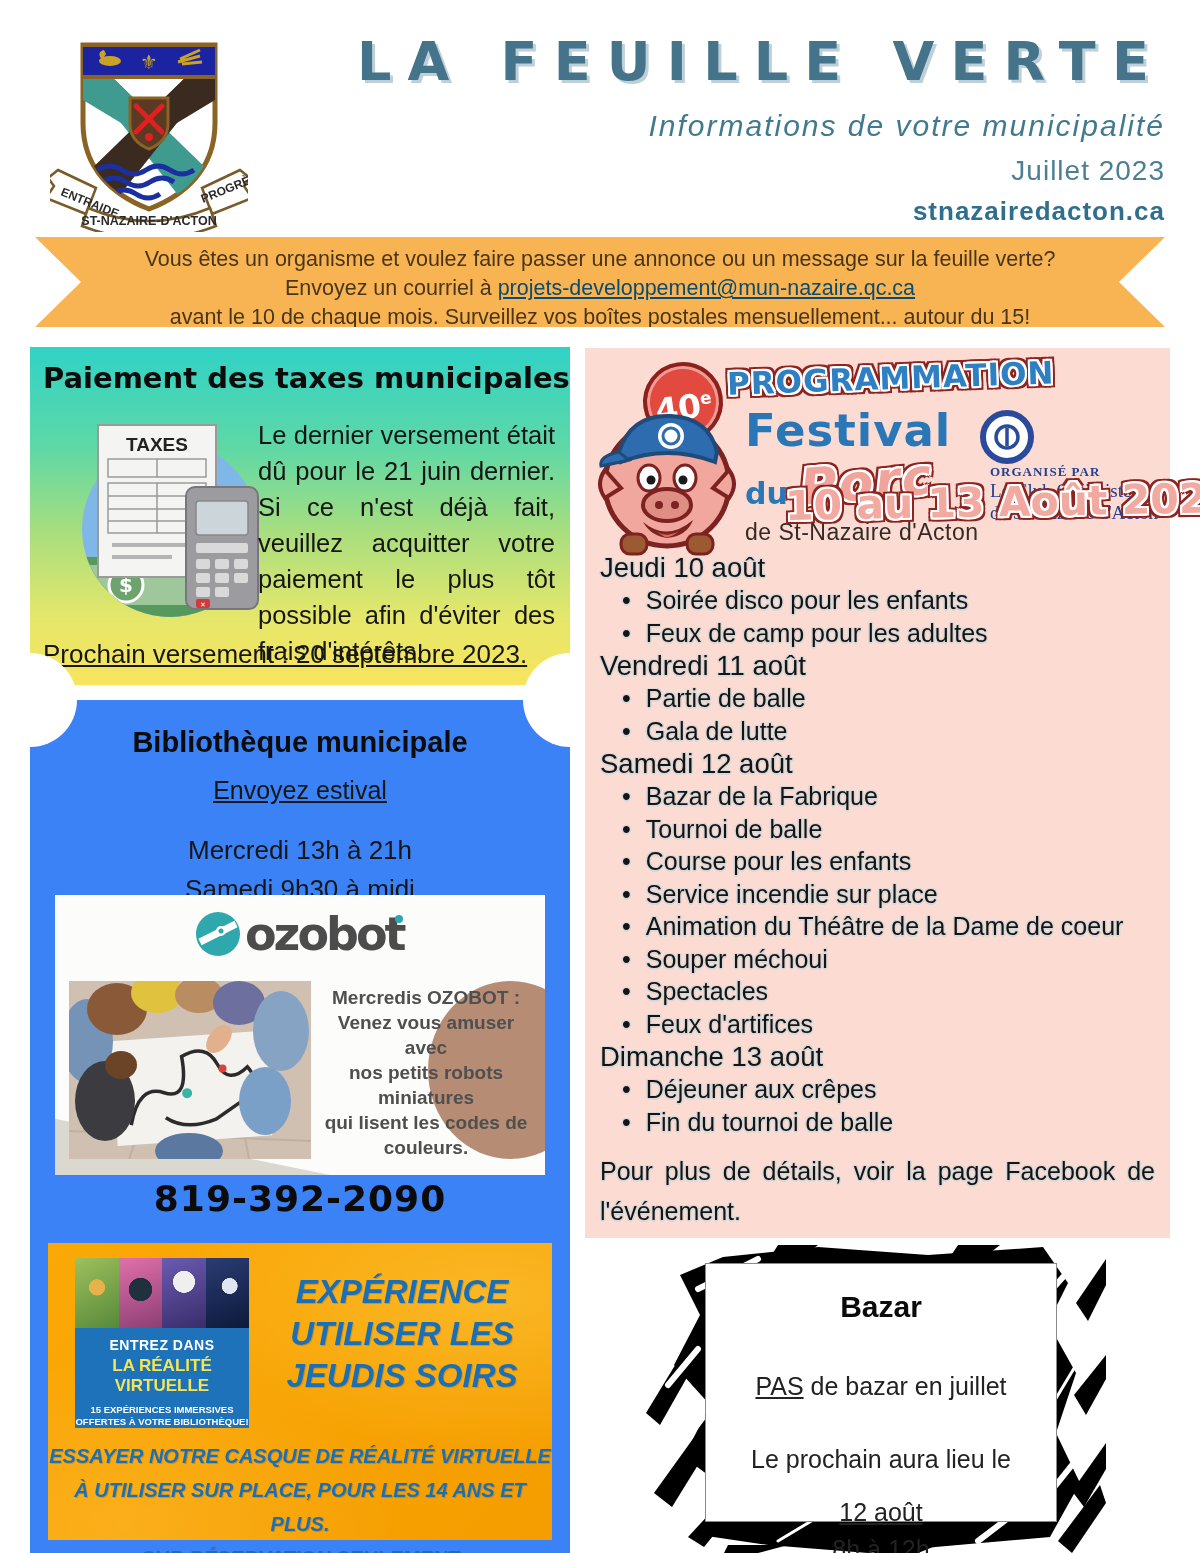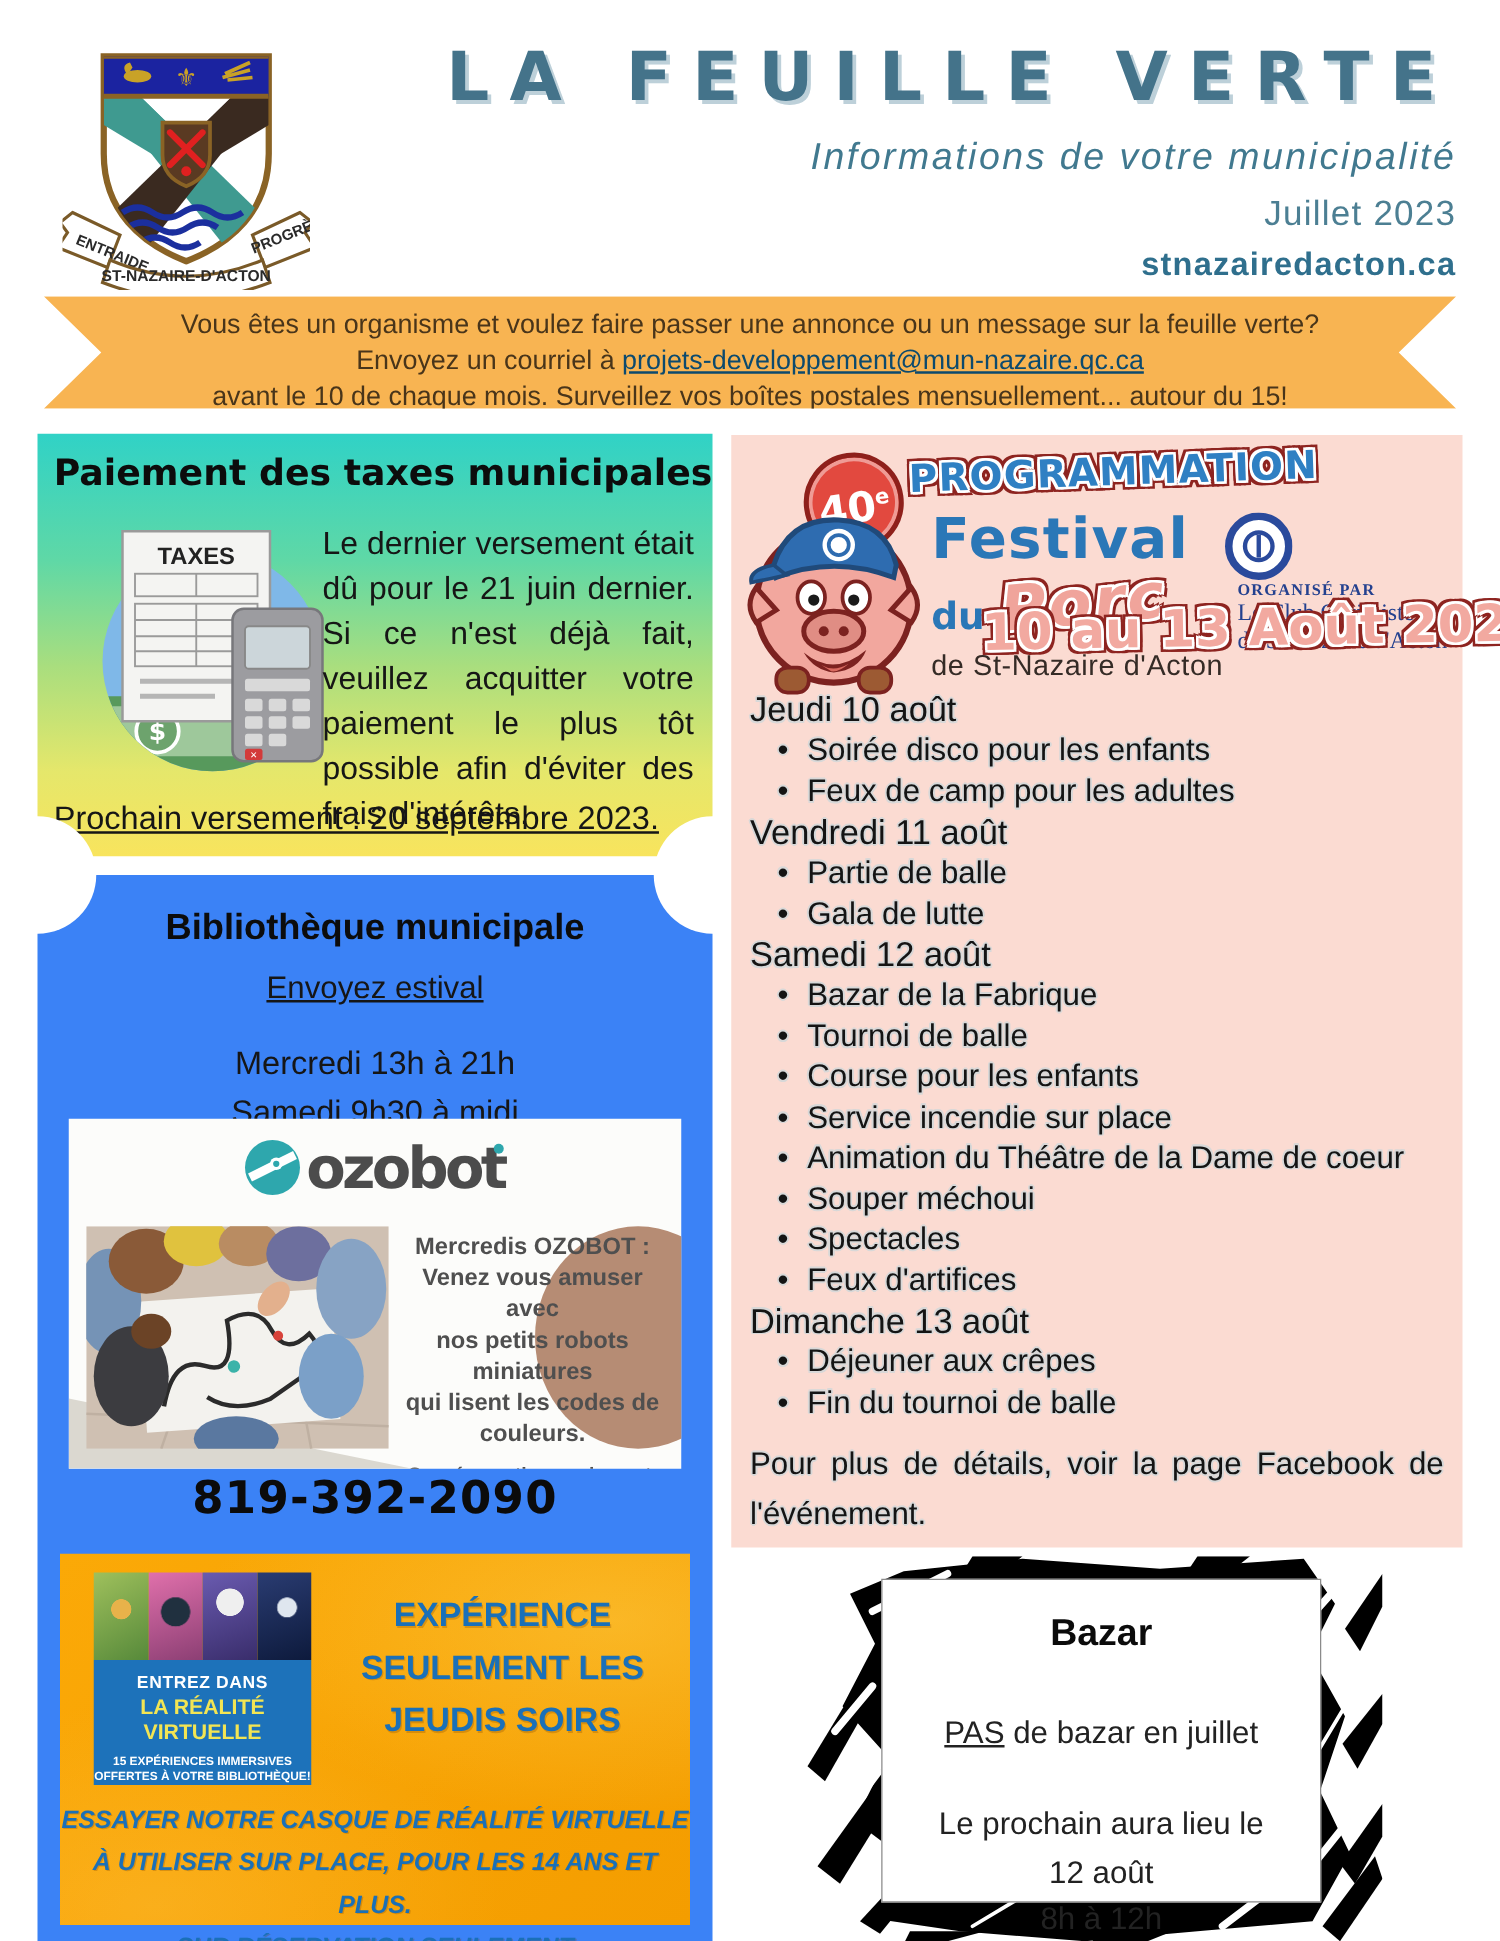--- a/index.html
+++ b/index.html
@@ -60,22 +60,22 @@
   .tiles{height:74px;display:flex;}
   .tile{flex:1;}
   .t1{background:radial-gradient(circle at 50% 42%,#e8b24a 17%,transparent 18%),linear-gradient(150deg,#9fc05c,#56893a);}
   .t2{background:radial-gradient(circle at 50% 45%,#20303f 26%,transparent 27%),linear-gradient(160deg,#e070ab,#8c3f74);}
   .t3{background:radial-gradient(circle at 50% 34%,#efefef 21%,transparent 22%),linear-gradient(160deg,#6a5bb0,#392d6b);}
   .t4{background:radial-gradient(circle at 55% 40%,#dfe6ef 16%,transparent 17%),linear-gradient(160deg,#2a3c72,#0d1a3c);}
   .pbody{flex:1;background:#1d72ba;color:#fff;text-align:center;padding-top:9px;}
   .p1{font-size:14px;font-weight:bold;letter-spacing:.5px;}
   .p2{font-size:17px;font-weight:bold;color:#f3e553;margin-top:3px;}
   .p3{font-size:9.5px;font-weight:bold;margin-top:8px;line-height:12px;}
-  .vr-head{position:absolute;left:208px;right:4px;top:28px;text-align:center;font-size:27px;line-height:42px;
-           font-weight:bold;color:#1a70b8;text-shadow:1px 1px 0 rgba(120,60,0,.25);}
+  .vr-head{position:absolute;left:208px;right:4px;top:28px;text-align:center;font-size:33px;line-height:42px;
+           font-weight:bold;font-style:italic;color:#1a70b8;text-shadow:1px 1px 0 rgba(120,60,0,.25);}
   .vr-foot{position:absolute;left:0;right:0;top:196px;text-align:center;font-size:20px;line-height:34px;
            font-weight:bold;font-style:italic;color:#1a70b8;text-shadow:1px 1px 0 rgba(120,60,0,.25);}
 
   
   .festival{left:585px;top:348px;width:585px;height:890px;background:#fbdbd2;}
   .badge{position:absolute;left:58px;top:14px;width:72px;height:72px;border-radius:50%;background:#e2493f;
          border:4px solid #8e201b;box-shadow:inset 0 0 0 3px rgba(255,255,255,.45);color:#fff;
          text-align:center;font-weight:bold;transform:rotate(-8deg);}
   .badge span{line-height:70px;font-size:33px;font-family:"DejaVu Sans",sans-serif;}
   .badge sup{font-size:17px;}
@@ -105,21 +105,21 @@
   .ev .dot{margin-right:15px;}
   .ffooter{position:absolute;left:15px;right:15px;top:803px;font-size:25px;line-height:40px;
            text-align:justify;color:#141414;}
 
   
   .bazar{left:628px;top:1245px;width:478px;height:308px;}
   .bwhite{position:absolute;left:77px;top:18px;width:352px;height:259px;background:#fff;
           border:1px solid #8a8a8a;text-align:center;box-sizing:border-box;}
   .btitle{margin-top:26px;font-size:30px;font-weight:bold;color:#0b0b0b;}
   .bline{font-size:25px;color:#222;}
-  .bl1{margin-top:48px;} .bl2{margin-top:44px;} .bl3{margin-top:10px;} .bl4{margin-top:8px;}
+  .bl1{margin-top:48px;} .bl2{margin-top:44px;} .bl3{margin-top:24px;text-decoration:underline;} .bl4{margin-top:8px;}
   .u{text-decoration:underline;}
 </style>
 </head>
 <body>
 
 <div class="page">
 
   <svg class="abs crest" viewBox="0 0 198 212">
 
     <path d="M33 25 h132 v78 c0 46 -30 72 -66 86 c-36 -14 -66 -40 -66 -86 Z" fill="#ffffff" stroke="#8a6325" stroke-width="5"></path>
@@ -305,21 +305,21 @@
           <div class="p1">ENTREZ DANS</div>
           <div class="p2">LA RÉALITÉ VIRTUELLE</div>
           <div class="p3">
             <div>15 EXPÉRIENCES IMMERSIVES</div>
             <div>OFFERTES À VOTRE BIBLIOTHÈQUE!</div>
           </div>
         </div>
       </div>
       <div class="vr-head">
         <div>EXPÉRIENCE</div>
-        <div>SEULEMENT LES</div>
+        <div>UTILISER LES</div>
         <div>JEUDIS SOIRS</div>
       </div>
       <div class="vr-foot">
         <div>ESSAYER NOTRE CASQUE DE RÉALITÉ VIRTUELLE</div>
         <div>À UTILISER SUR PLACE, POUR LES 14 ANS ET PLUS.</div>
         <div>SUR RÉSERVATION SEULEMENT</div>
       </div>
     </div>
   </div>
 

